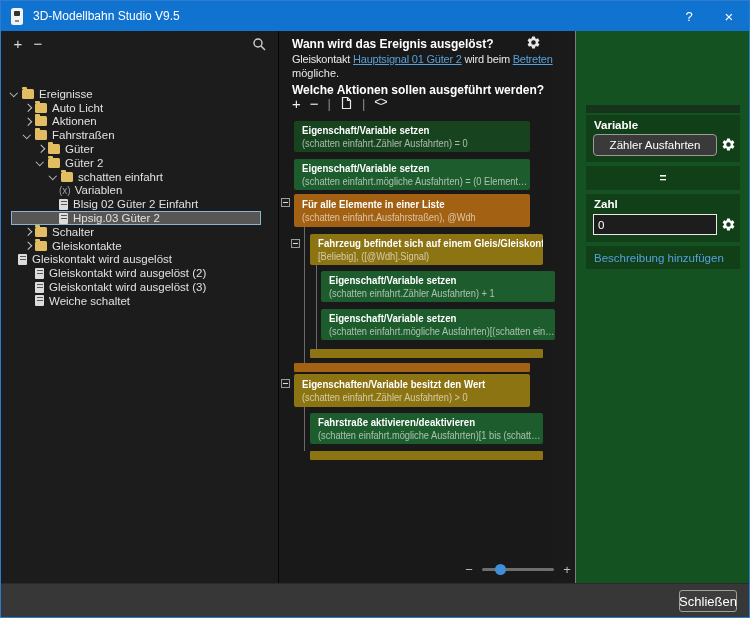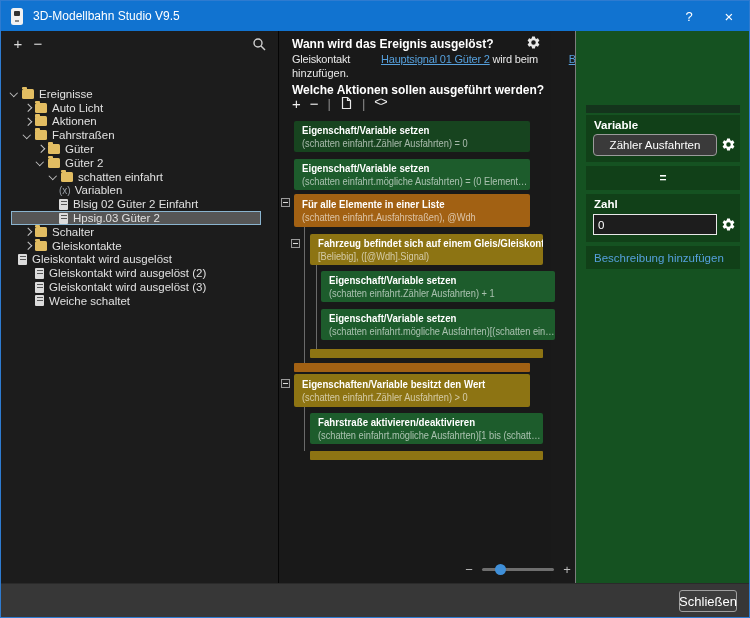--- a/index.html
+++ b/index.html
@@ -43,21 +43,21 @@
   .ico-folder::before { content:""; position:absolute; top:-2px; left:0; width:5px; height:2.5px; background:#e2bd62; border-radius:1px 1px 0 0; }
   .ico-event { width:9px; height:11px; background:#dcdcdc; border-radius:1px; margin-right:5px; position:relative; flex:none; }
   .ico-event::before { content:""; position:absolute; left:1.5px; right:1.5px; top:2px; height:5px;
      background:repeating-linear-gradient(#555 0 1.4px, transparent 1.4px 2.8px); }
   .ico-varx { color:#9aa0a8; font-size:10px; margin-right:4px; flex:none; }
   .tree-row.selected::before { content:""; position:absolute; left:10px; right:13px; top:0; bottom:0;
      background:#565656; border:1px solid #8ab4cf; z-index:0; }
   
   .mid-head { position:absolute; left:13px; color:#e8e8e8; font-size:11px; white-space:nowrap; }
   .bold { font-weight:700; font-size:12px; color:#fff; }
-  .lnk { color:#56a0dc; text-decoration:underline; cursor:pointer;margin-left:28px; }
+  .lnk { color:#56a0dc; text-decoration:underline; cursor:pointer; }
   #mid-gear { position:absolute; right:10px; top:4px; width:15px; height:15px; }
   #act-toolbar { position:absolute; left:13px; top:63px; height:18px; display:flex; align-items:center; gap:9px; color:#f0f0f0; font-size:15px; }
   #act-toolbar .sep { color:#8a8a8a; font-size:13px; }
   #act-toolbar .tbi { cursor:default; line-height:1; }
   #act-toolbar .code { font-family:"Liberation Mono", monospace; font-size:12px; letter-spacing:-1px; }
   
   .blk { position:absolute; border-radius:2px; padding:3px 8px 0 8px; overflow:hidden; }
   .blk .t { display:block; font-weight:700; font-size:11px; color:#fff; white-space:nowrap;
      transform:scaleX(.88); transform-origin:0 50%; width:116%; }
   .blk .s { display:block; font-size:10.5px; color:rgba(255,255,255,.62); white-space:nowrap; margin-top:1px;
@@ -193,21 +193,21 @@
   </div>
 
   <div id="mid-panel">
     <div class="mid-head bold" style="top:6px;">Wann wird das Ereignis ausgelöst?</div>
     <span id="mid-gear">
       <svg viewBox="0 0 24 24" width="15" height="15">
           <path fill="#e8e8e8" d="M19.14 12.94c.04-.3.06-.61.06-.94 0-.32-.02-.64-.07-.94l2.03-1.58a.49.49 0 0 0 .12-.61l-1.92-3.32a.49.49 0 0 0-.59-.22l-2.39.96c-.5-.38-1.03-.7-1.62-.94l-.36-2.54a.48.48 0 0 0-.48-.41h-3.84c-.24 0-.43.17-.47.41l-.36 2.54c-.59.24-1.13.57-1.62.94l-2.39-.96a.49.49 0 0 0-.59.22L2.74 8.87c-.12.21-.08.47.12.61l2.03 1.58c-.05.3-.09.63-.09.94s.02.64.07.94l-2.03 1.58a.49.49 0 0 0-.12.61l1.92 3.32c.12.22.37.29.59.22l2.39-.96c.5.38 1.03.7 1.62.94l.36 2.54c.05.24.24.41.48.41h3.84c.24 0 .44-.17.47-.41l.36-2.54c.59-.24 1.13-.56 1.62-.94l2.39.96c.22.08.47 0 .59-.22l1.92-3.32c.12-.22.07-.47-.12-.61l-2.01-1.58zM12 15.6A3.6 3.6 0 1 1 12 8.4a3.6 3.6 0 0 1 0 7.2z"></path>
         </svg>
     </span>
     <div class="mid-head" style="top:22px; letter-spacing:-0.2px;"><span>Gleiskontakt </span><span class="lnk">Hauptsignal 01 Güter 2</span><span> wird beim </span><span class="lnk">Betreten</span></div>
-    <div class="mid-head" style="top:36px;">hinzufügen.</div>
+    <div class="mid-head" style="top:36px;">mögliche.</div>
     <div class="mid-head bold" style="top:52px;">Welche Aktionen sollen ausgeführt werden?</div>
 
     <div id="act-toolbar">
       <span class="tbi">+</span>
       <span class="tbi">−</span>
       <span class="sep">|</span>
       <span class="tbi">
           <svg width="13" height="14" viewBox="0 0 13 14">
             <path d="M2.5 1.5h5l3 3v8h-8z" fill="none" stroke="#e8e8e8" stroke-width="1.2"></path>
             <path d="M7.5 1.5v3h3" fill="none" stroke="#e8e8e8" stroke-width="1.2"></path>

